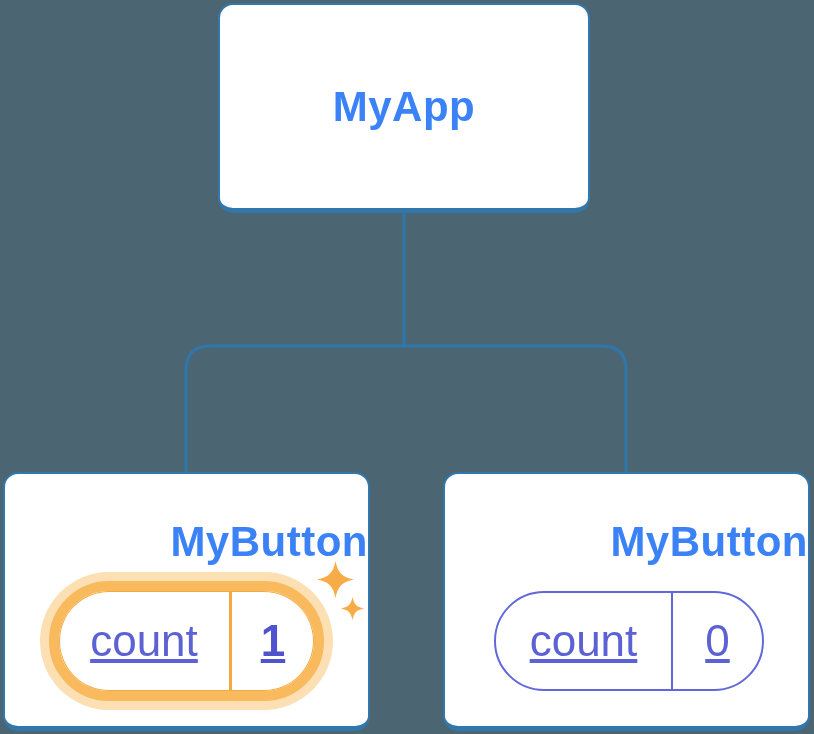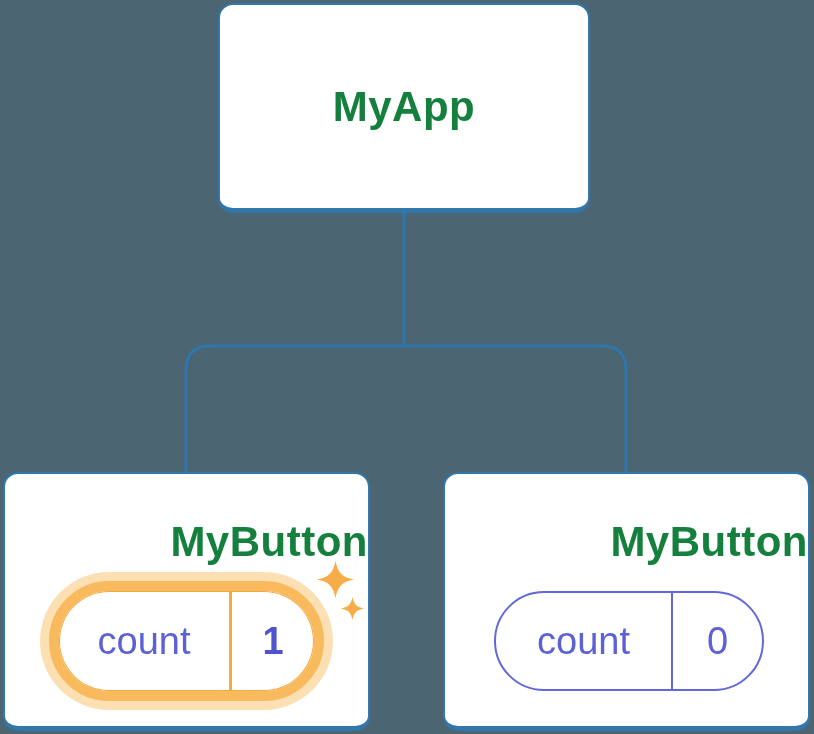--- a/index.html
+++ b/index.html
@@ -30,21 +30,21 @@
   .node-app {
     left: 218px; top: 3px;
     width: 372px; height: 210px;
     display: flex;
     align-items: center;
     justify-content: center;
   }
   .node-button-left  { left: 3px;   top: 472px; width: 367px; height: 259px; }
   .node-button-right { left: 443px; top: 472px; width: 367px; height: 259px; }
   .node-label {
-    color: #15803d;
+    color: #3b82f6;
     font-size: 42px;
     font-weight: 600;
     letter-spacing: 0.5px;
   }
   .button-label {
     position: absolute;
     left: 0; top: 44px;
     width: 100%;
     text-align: right;
   }
@@ -67,22 +67,23 @@
   .pill-plain {
     left: 49px; top: 117px;
     width: 270px; height: 100px;
     border: 2px solid #6267da;
     border-radius: 50px;
   }
   .pill-cell {
     display: flex;
     align-items: center;
     justify-content: center;
-    font-size: 38px;
+    font-size: 44px;
     color: #5c61d4;
+    text-decoration: underline;
   }
   .pill-key   { flex: 0 0 auto; }
   .pill-value { flex: 1 1 auto; }
   .pill-highlight .pill-key   { width: 170px; }
   .pill-plain     .pill-key   { width: 175px; }
   .pill-divider { flex: 0 0 auto; }
   .pill-highlight .pill-divider { width: 3px; background: #f3a940; }
   .pill-plain     .pill-divider { width: 2px; background: #6267da; }
   .pill-highlight .pill-value { font-weight: 700; color: #5053ce; }
   .sparkle { position: absolute; }

